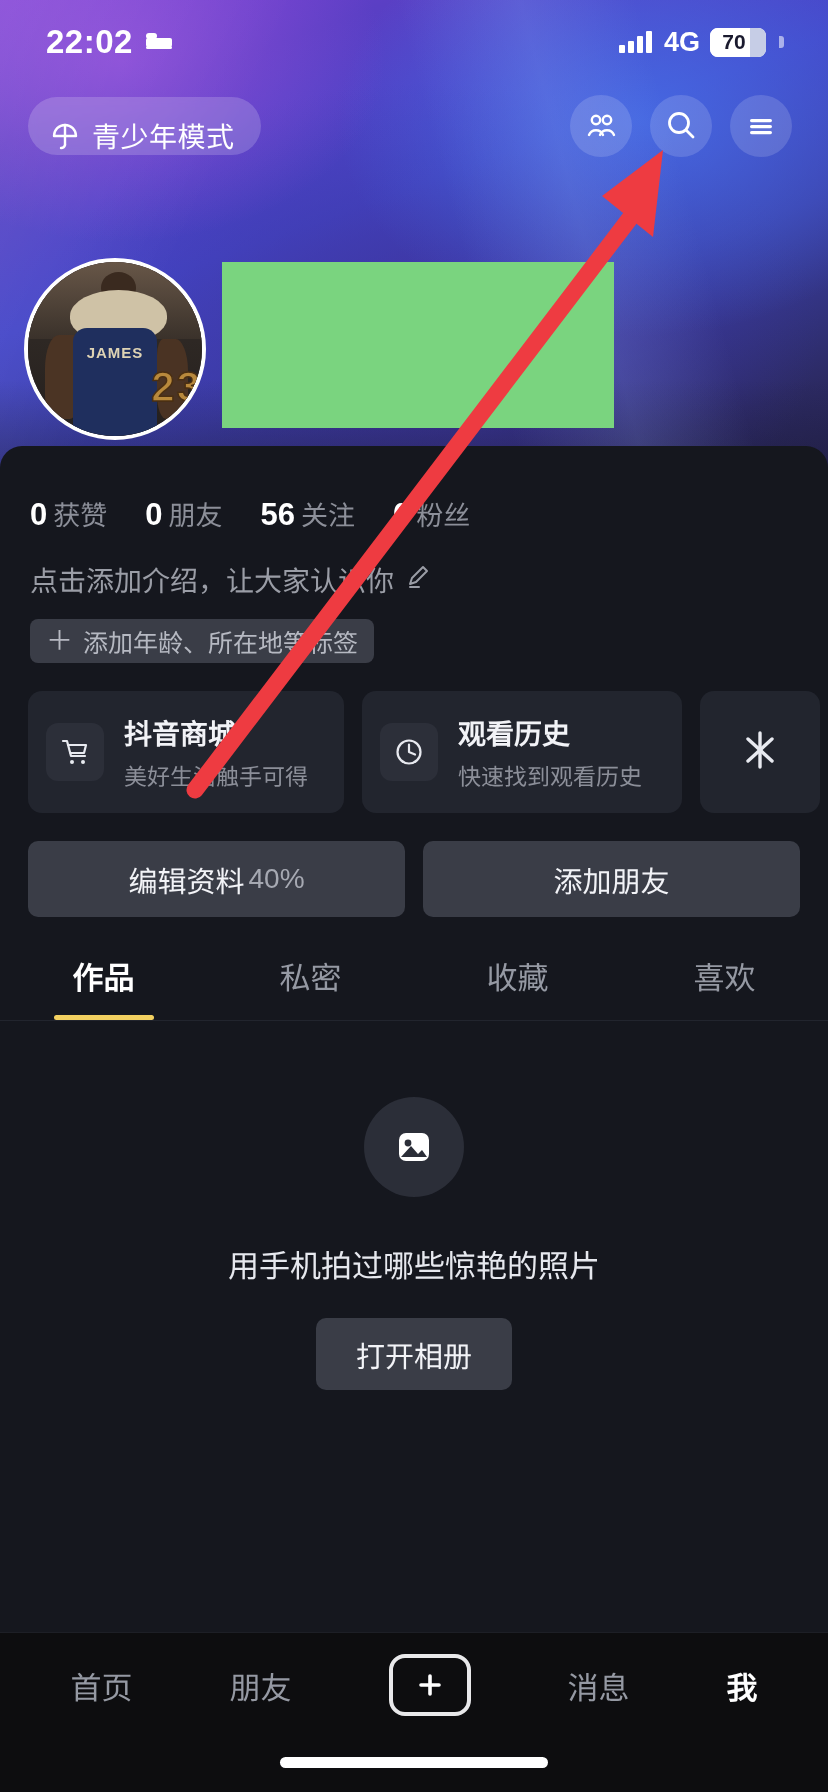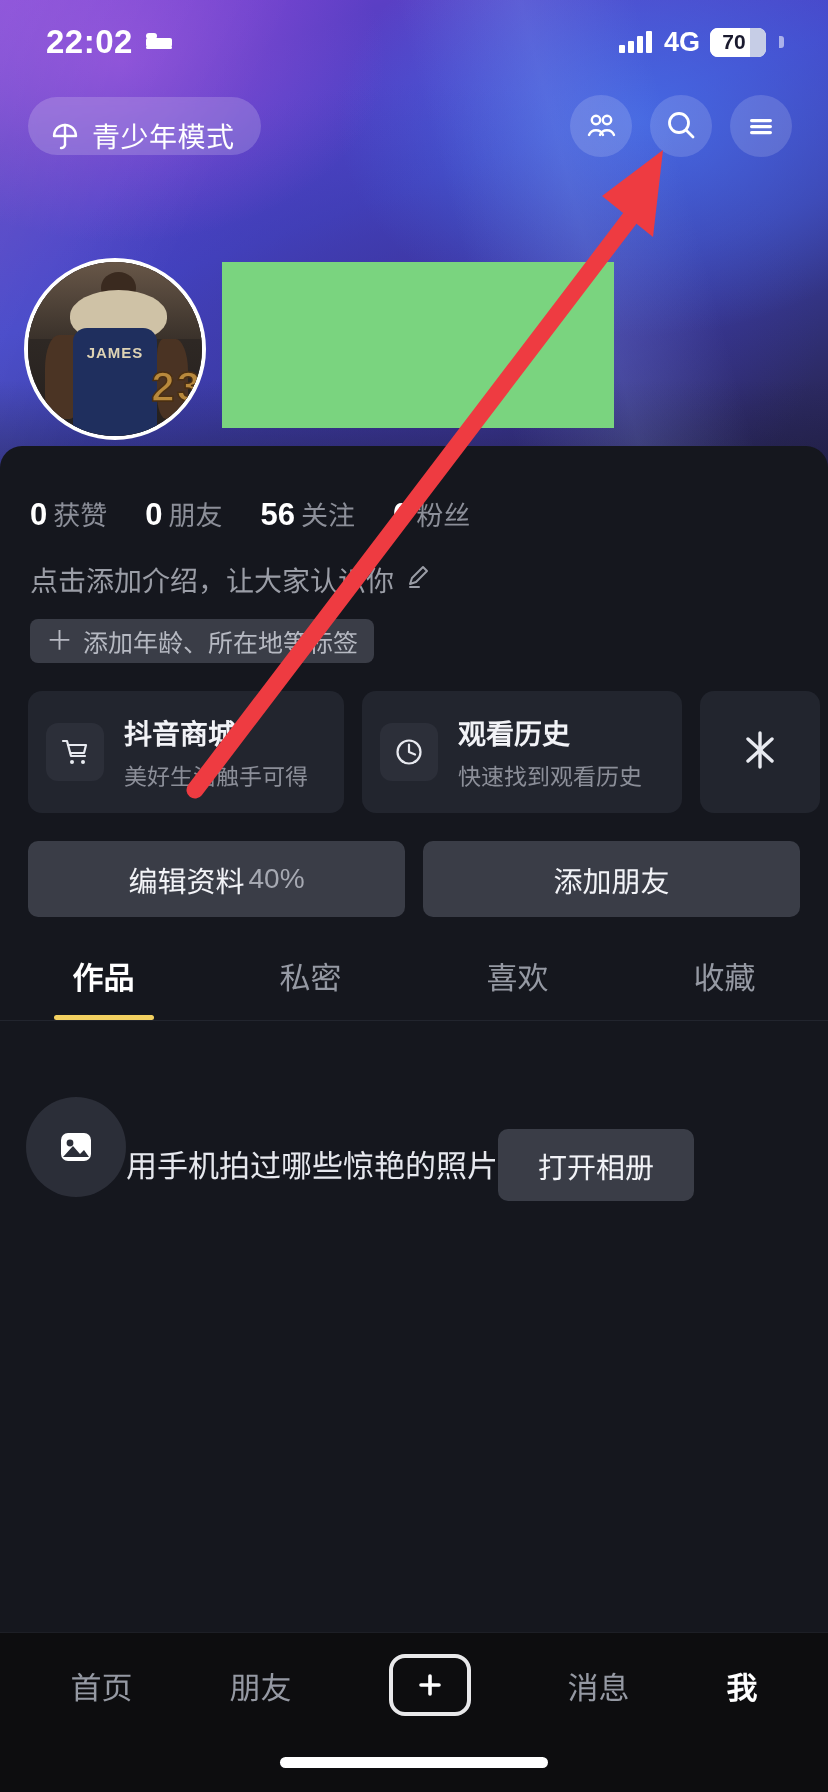--- a/index.html
+++ b/index.html
@@ -225,23 +225,22 @@
     position:absolute; bottom:0; height:5px; width:100px;
     background:#f2d060; border-radius:3px;
   }
   .tabs-divider{
     height:1px; width:100%;
     background:#22252e;
   }
 
   
   .empty{
-    display:flex; 
+    display:flex; flex-direction:column; align-items:center;
     padding-top: 76px;
-    margin-left: 26px;
   }
   .empty-circle{
     width:100px; height:100px; border-radius:50%;
     background:#2b2e38;
     display:flex; align-items:center; justify-content:center;
   }
   .empty-text{
     margin-top:44px;
     color:#e6e8ee; font-size:31px; font-weight:500;
   }
@@ -457,22 +456,22 @@
       </div>
       <div class="act-btn">
         <span class="main">添加朋友</span>
       </div>
     </div>
 
     
     <div class="tabs">
       <div class="tab active">作品</div>
       <div class="tab">私密</div>
+      <div class="tab">收藏</div>
       <div class="tab">喜欢</div>
-      <div class="tab">收藏</div>
       <div class="tab-underline" style="left:54px;"></div>
     </div>
     <div class="tabs-divider"></div>
 
     
     <div class="empty">
       <div class="empty-circle">
         <svg width="48" height="48" viewBox="0 0 48 48">
           <rect x="9" y="10" width="30" height="28" rx="7" fill="#fff"></rect>
           <circle cx="18" cy="20" r="3.4" fill="#2b2e38"></circle>

